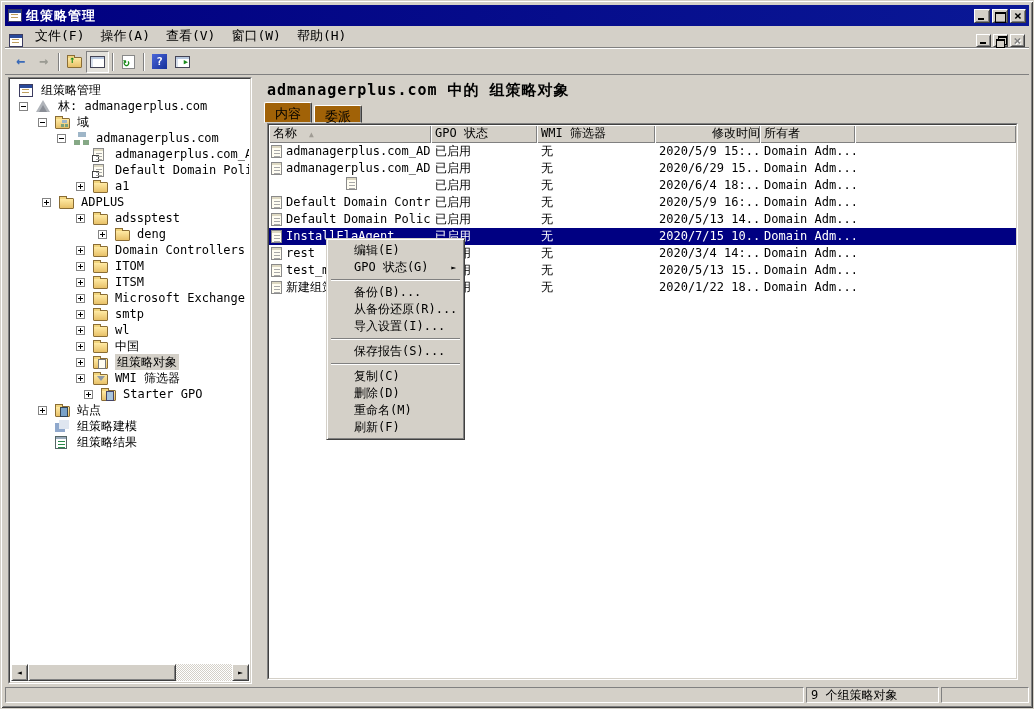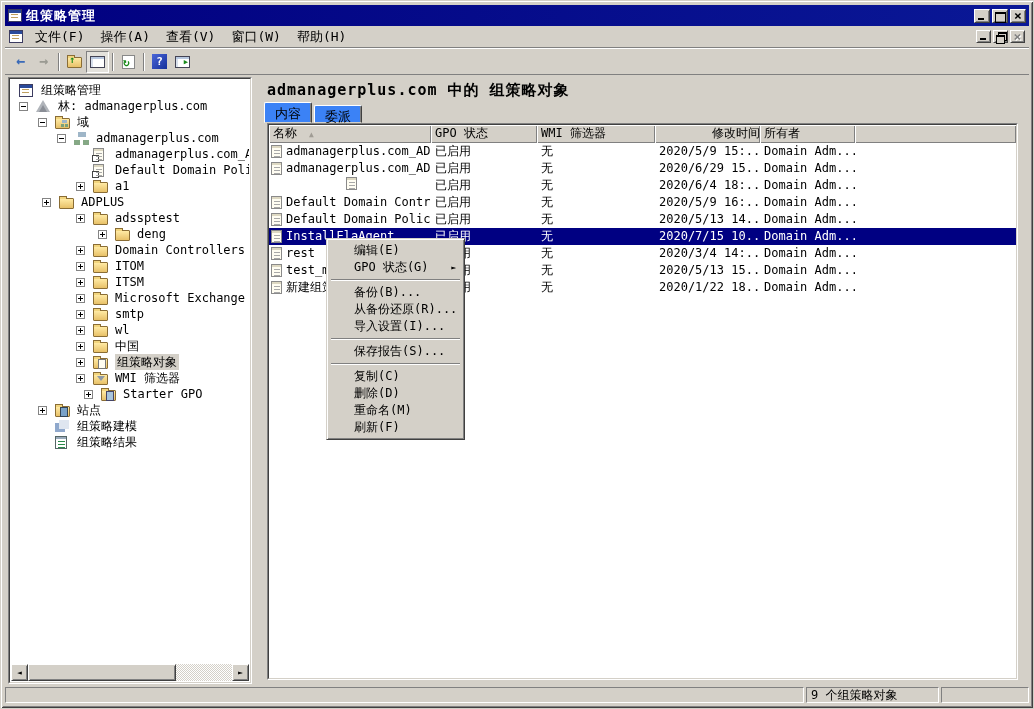--- a/index.html
+++ b/index.html
@@ -19,21 +19,21 @@
   .wbtn-s { width:15px; height:13px; }
   .g-min::after { content:""; position:absolute; left:3px; bottom:2px; width:6px; height:2px; background:#000; }
   .g-max::after { content:""; position:absolute; left:2px; top:2px; width:9px; height:8px; border:1px solid #000; border-top-width:2px; }
   .g-restore::before { content:""; position:absolute; left:4px; top:1px; width:7px; height:6px; border:1px solid #000; border-top-width:2px; }
   .g-restore::after { content:""; position:absolute; left:2px; top:4px; width:7px; height:6px; border:1px solid #000; border-top-width:2px; background:#d4d0c8; }
   .g-close::after { content:"×"; position:absolute; left:0; right:0; top:-2px; text-align:center; font-weight:bold; font-size:13px; }
   .g-close.disabled::after { color:#808080; text-shadow:1px 1px 0 #fff; }
 
   
   .menubar { position:absolute; left:4px; top:25px; right:4px; height:22px; background:#d4d0c8;
-    display:flex; align-items:center; border-bottom:1px solid #808080; box-shadow:0 1px 0 #fff; padding:0 2px; }
+    display:flex; align-items:flex-end; border-bottom:1px solid #808080; box-shadow:0 1px 0 #fff; padding:0 2px; }
   .menu-item { padding:2px 8px; font-size:13px; cursor:default; }
   .m-btns { margin-left:auto; display:flex; gap:2px; margin-right:2px; }
 
   
   .toolbar { position:absolute; left:4px; top:48px; right:4px; height:26px; background:#d4d0c8;
     display:flex; align-items:center; padding:0 4px; border-bottom:1px solid #808080; box-shadow:0 1px 0 #fff; }
   .tbtn { width:23px; height:22px; display:flex; align-items:center; justify-content:center; position:relative; }
   .tbtn.pressed { border:1px solid; border-color:#808080 #fff #fff #808080; background:#e4e2dc; }
   .tsep { width:2px; height:18px; margin:0 3px; border-left:1px solid #808080; border-right:1px solid #fff; }
   .glyph { font-weight:bold; font-size:15px; line-height:1; }
@@ -87,21 +87,21 @@
   .icellt { width:19px; display:flex; justify-content:flex-start; flex:none; margin-left:8px; }
 
   .hscroll { position:absolute; left:1px; right:1px; bottom:1px; height:17px; background:#d4d0c8; display:flex; }
   .sbtn { width:17px; height:17px; background:#d4d0c8; border:1px solid; border-color:#fff #404040 #404040 #fff; box-shadow:inset 1px 1px 0 #d4d0c8, inset -1px -1px 0 #808080; font-size:8px; text-align:center; line-height:15px; flex:none; }
   .strack { flex:1; background:repeating-conic-gradient(#fff 0% 25%, #d4d0c8 0% 50%) 0 0/2px 2px; position:relative; }
   .sthumb { position:absolute; left:0; top:0; bottom:0; width:148px; background:#d4d0c8; border:1px solid; border-color:#fff #404040 #404040 #fff; box-shadow:inset 1px 1px 0 #d4d0c8, inset -1px -1px 0 #808080; }
 
   .rightpane { position:absolute; left:253px; right:3px; top:0; bottom:0; }
   .rp-title { position:absolute; left:9px; top:6px; font-weight:bold; font-size:15px; letter-spacing:1px; }
   .tabs { position:absolute; left:6px; top:27px; height:21px; display:flex; align-items:flex-end; }
-  .tab { background:#3b82f6; border:1px solid; border-color:#fff #404040 #d4d0c8 #fff; padding:2px 10px 10px 10px; font-size:13px; position:relative; }
+  .tab { background:#a16207; border:1px solid; border-color:#fff #404040 #d4d0c8 #fff; padding:2px 10px 10px 10px; font-size:13px; position:relative; }
   .tab.active { height:21px; z-index:2; border-radius:2px 2px 0 0; box-shadow:inset -1px 0 0 #808080; }
   .tab.inactive { height:18px; margin-left:2px; border-radius:2px 2px 0 0; box-shadow:inset -1px 0 0 #808080; }
 
   .listbox { position:absolute; left:9px; right:8px; top:48px; bottom:6px; }
   .listhead { position:absolute; left:0; right:0; top:0; height:18px; background:#d4d0c8; display:flex; }
   .hcell { height:18px; line-height:17px; padding-left:4px; font-size:12px; background:#d4d0c8;
     box-shadow:inset 1px 1px 0 #fff, inset -1px -1px 0 #808080; white-space:nowrap; overflow:hidden; flex:none; }
   .hcell .sortmark { font-size:8px; color:#a09c94; margin-left:12px; }
   .listrows { position:absolute; left:0; right:0; top:18px; bottom:0; background:#fff; overflow:hidden; }
   .lrow { height:17px; display:flex; align-items:center; white-space:nowrap; }

